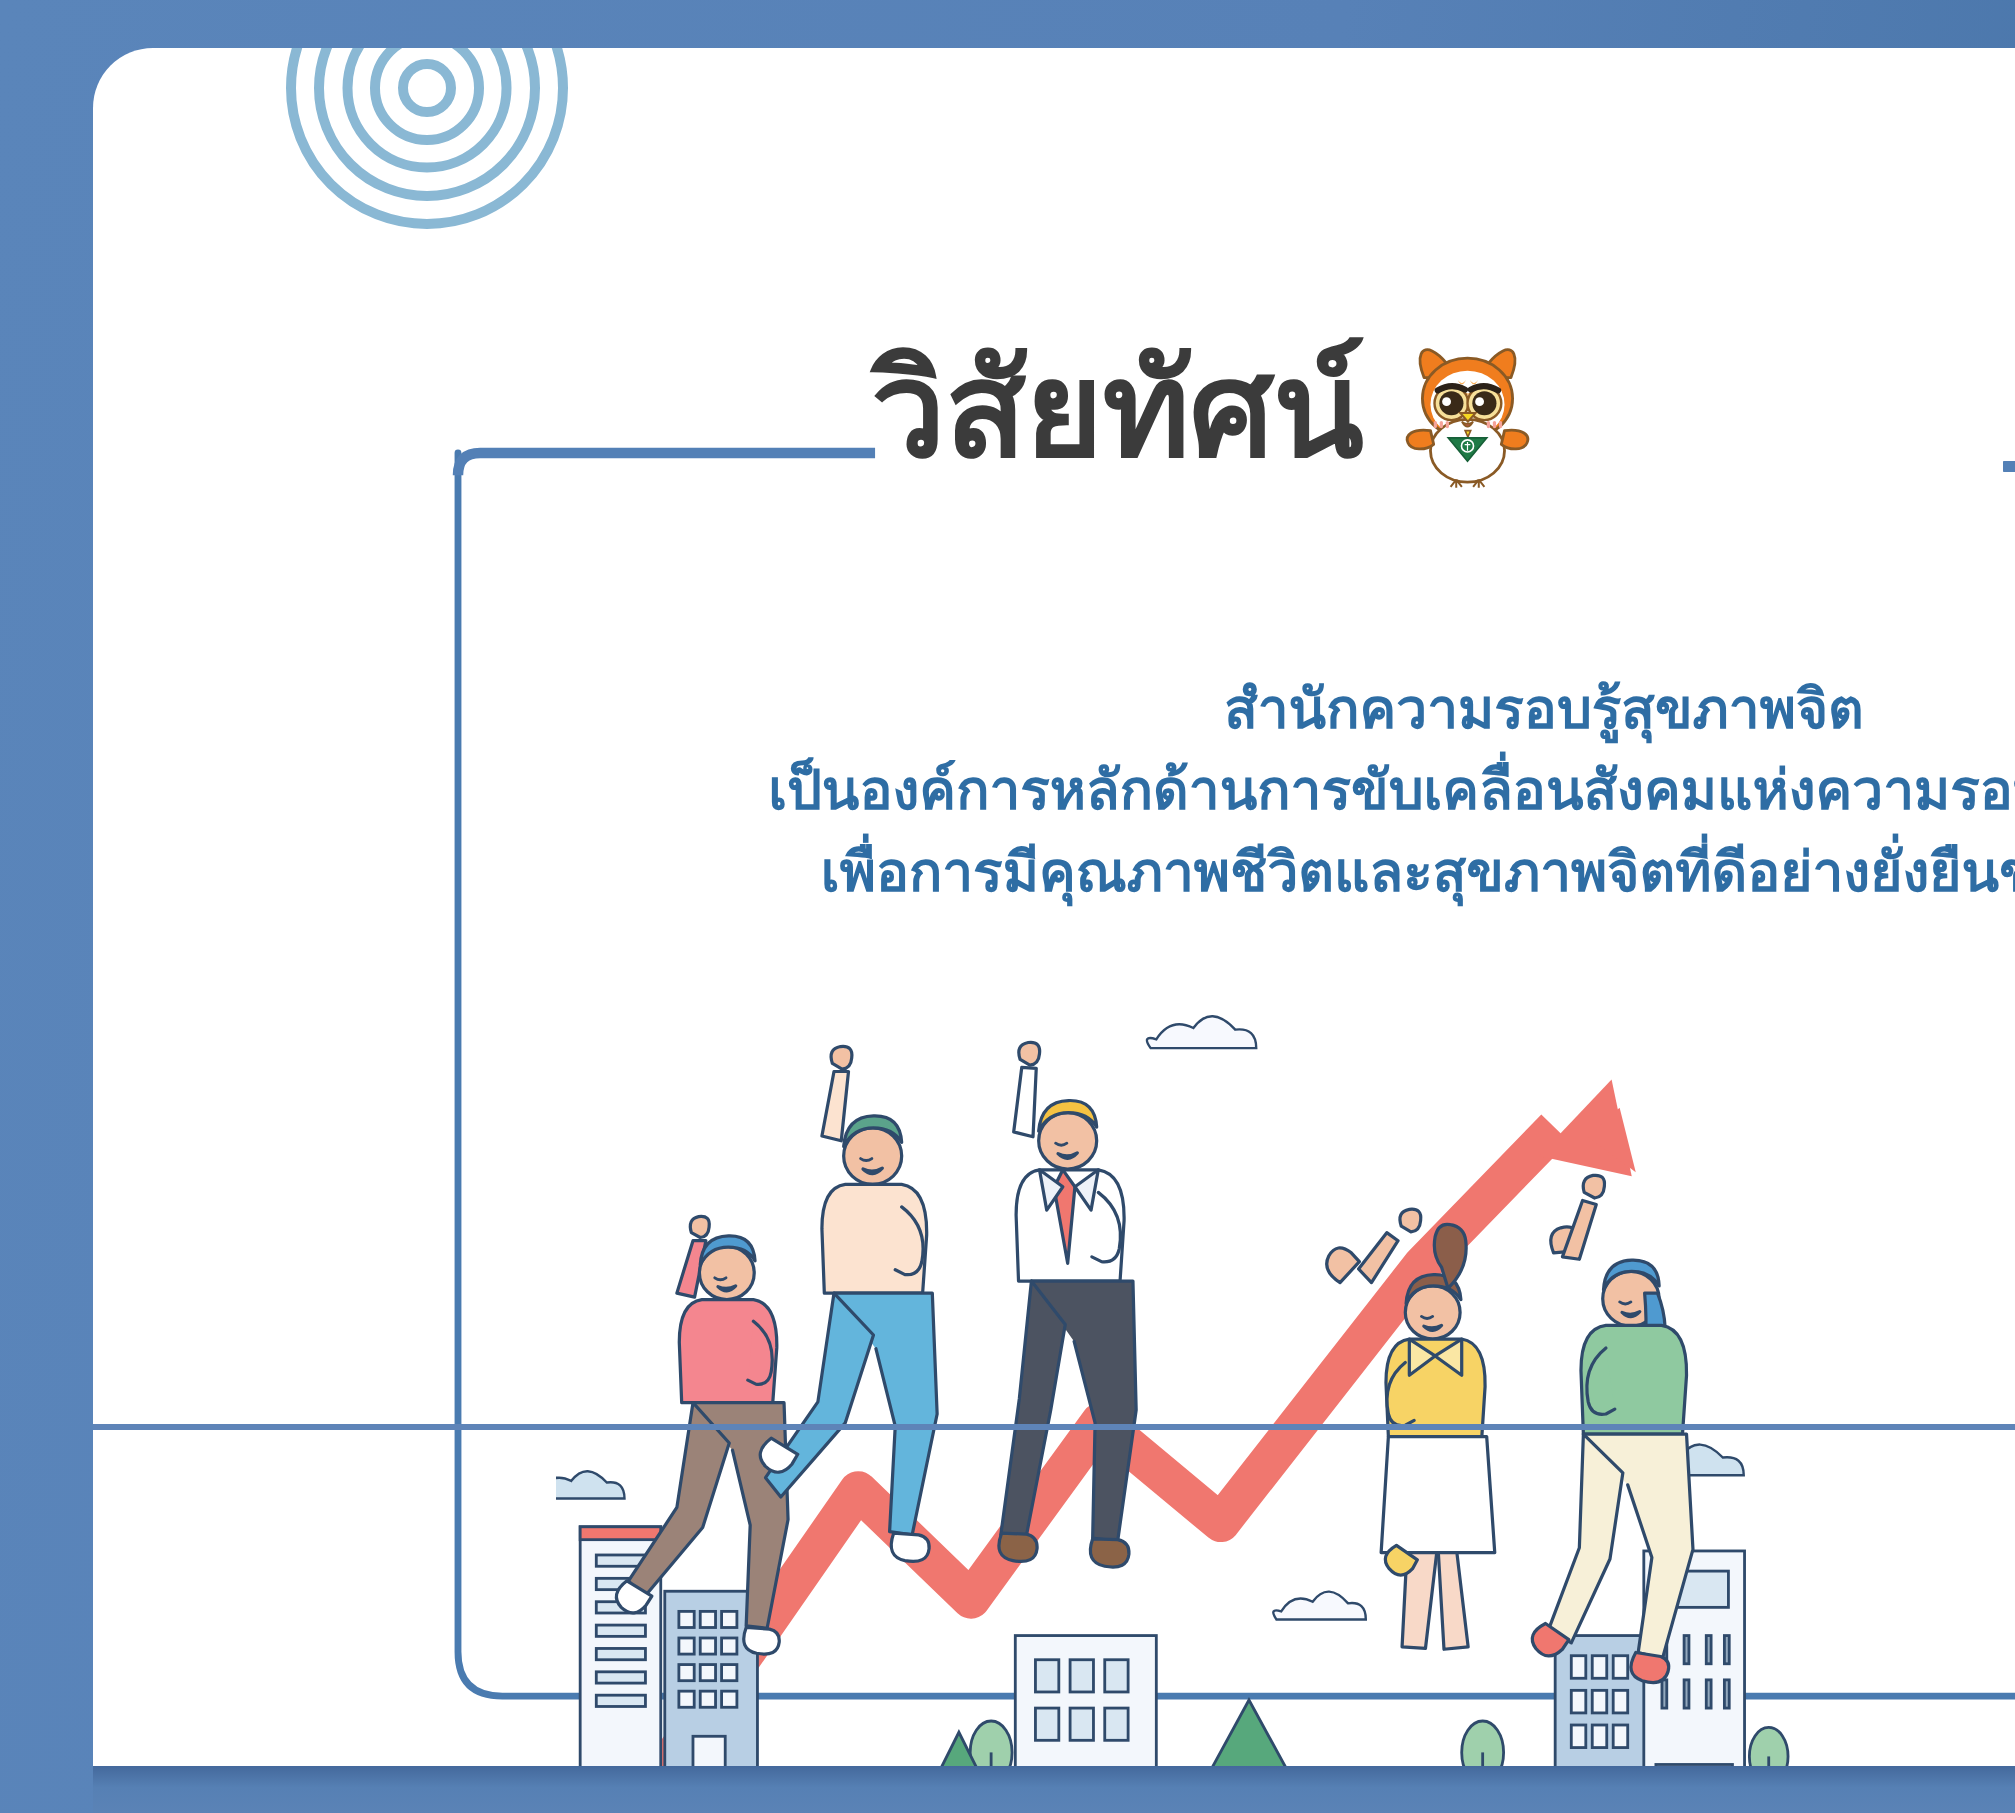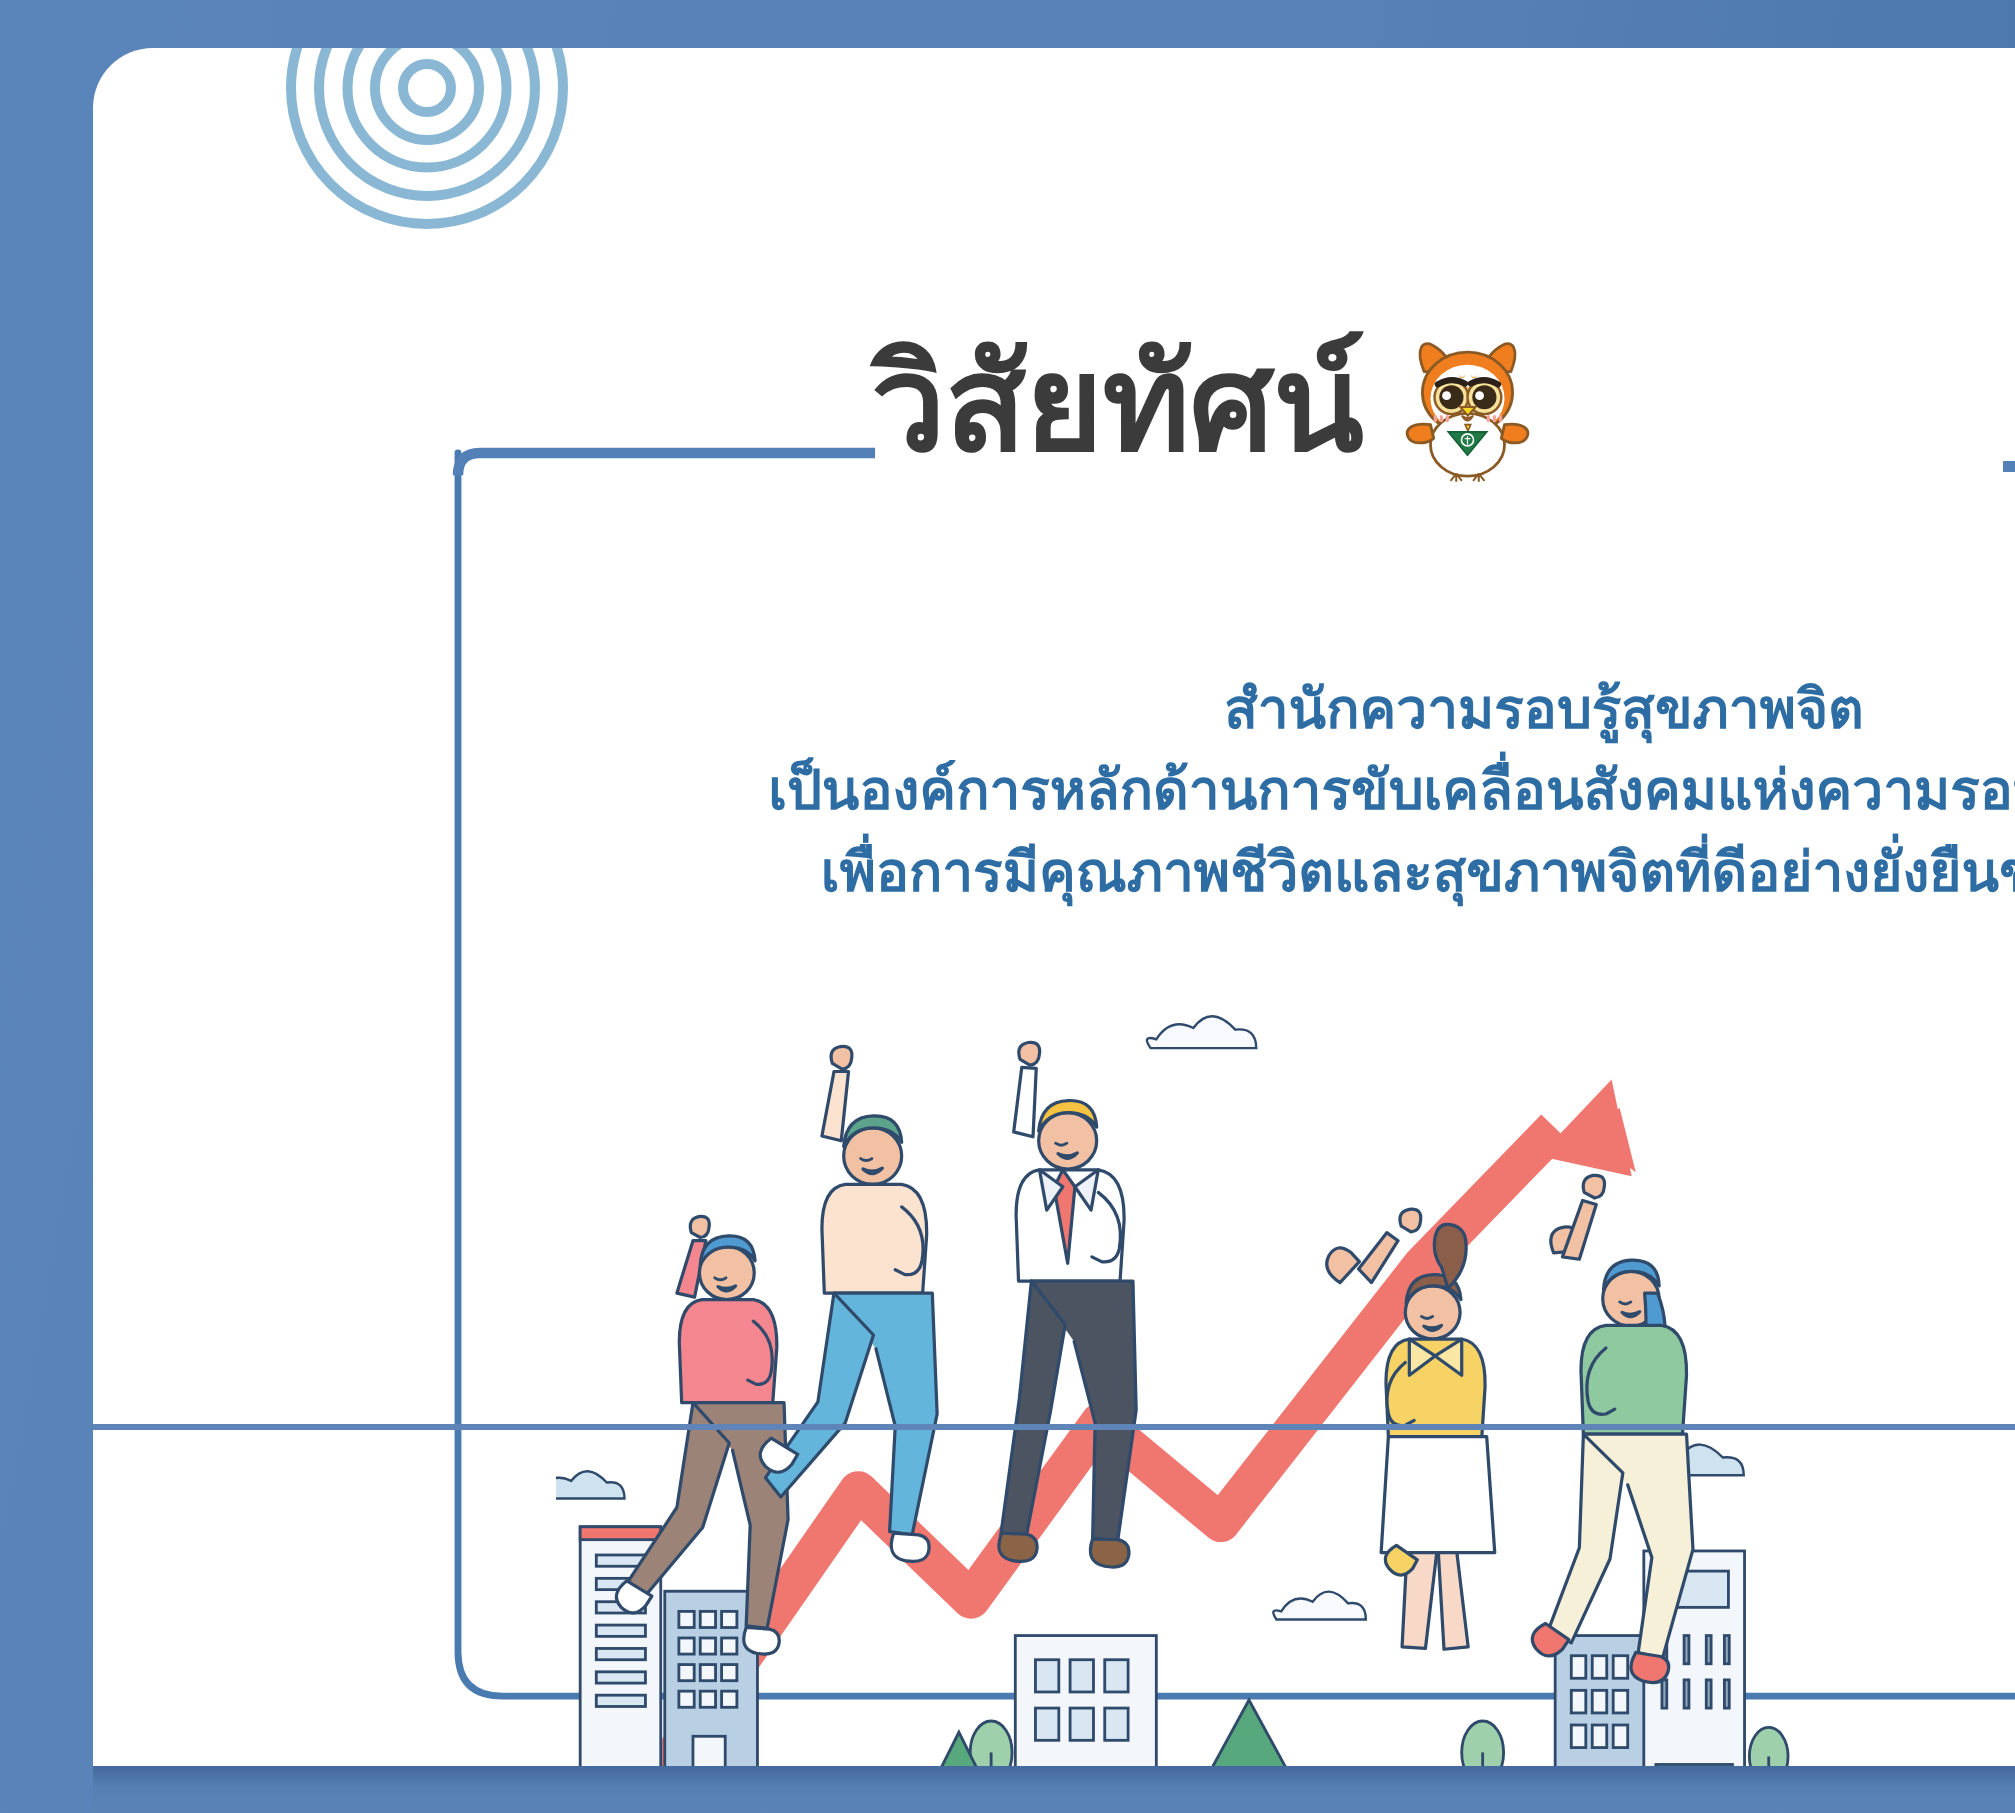--- a/index.html
+++ b/index.html
@@ -40,21 +40,21 @@
   }
 
   #rings-topleft { left:193px; top:-101px; width:282px; height:282px; }
   #rings-bottom  { left:1848px; top:1721px; width:282px; height:282px; }
 
   
   #frame { position:absolute; left:0; top:0; width:3039px; height:1765px; }
 
   
   #title-row {
-    position:absolute; left:778px; top:276px;
+    position:absolute; left:778px; top:282px;
     display:flex; align-items:center; gap:24px;
   }
   #title-text {
     font-size:133px; font-weight:bold; color:#3b3b3b;
     letter-spacing:-0.8px; line-height:1.0; white-space:nowrap;
   }
   #owl-mascot { width:161px; height:161px; flex:0 0 auto; }
 
   .title-rule {
     position:absolute; height:10.5px; background:#5380b6; border-radius:0.8px;

